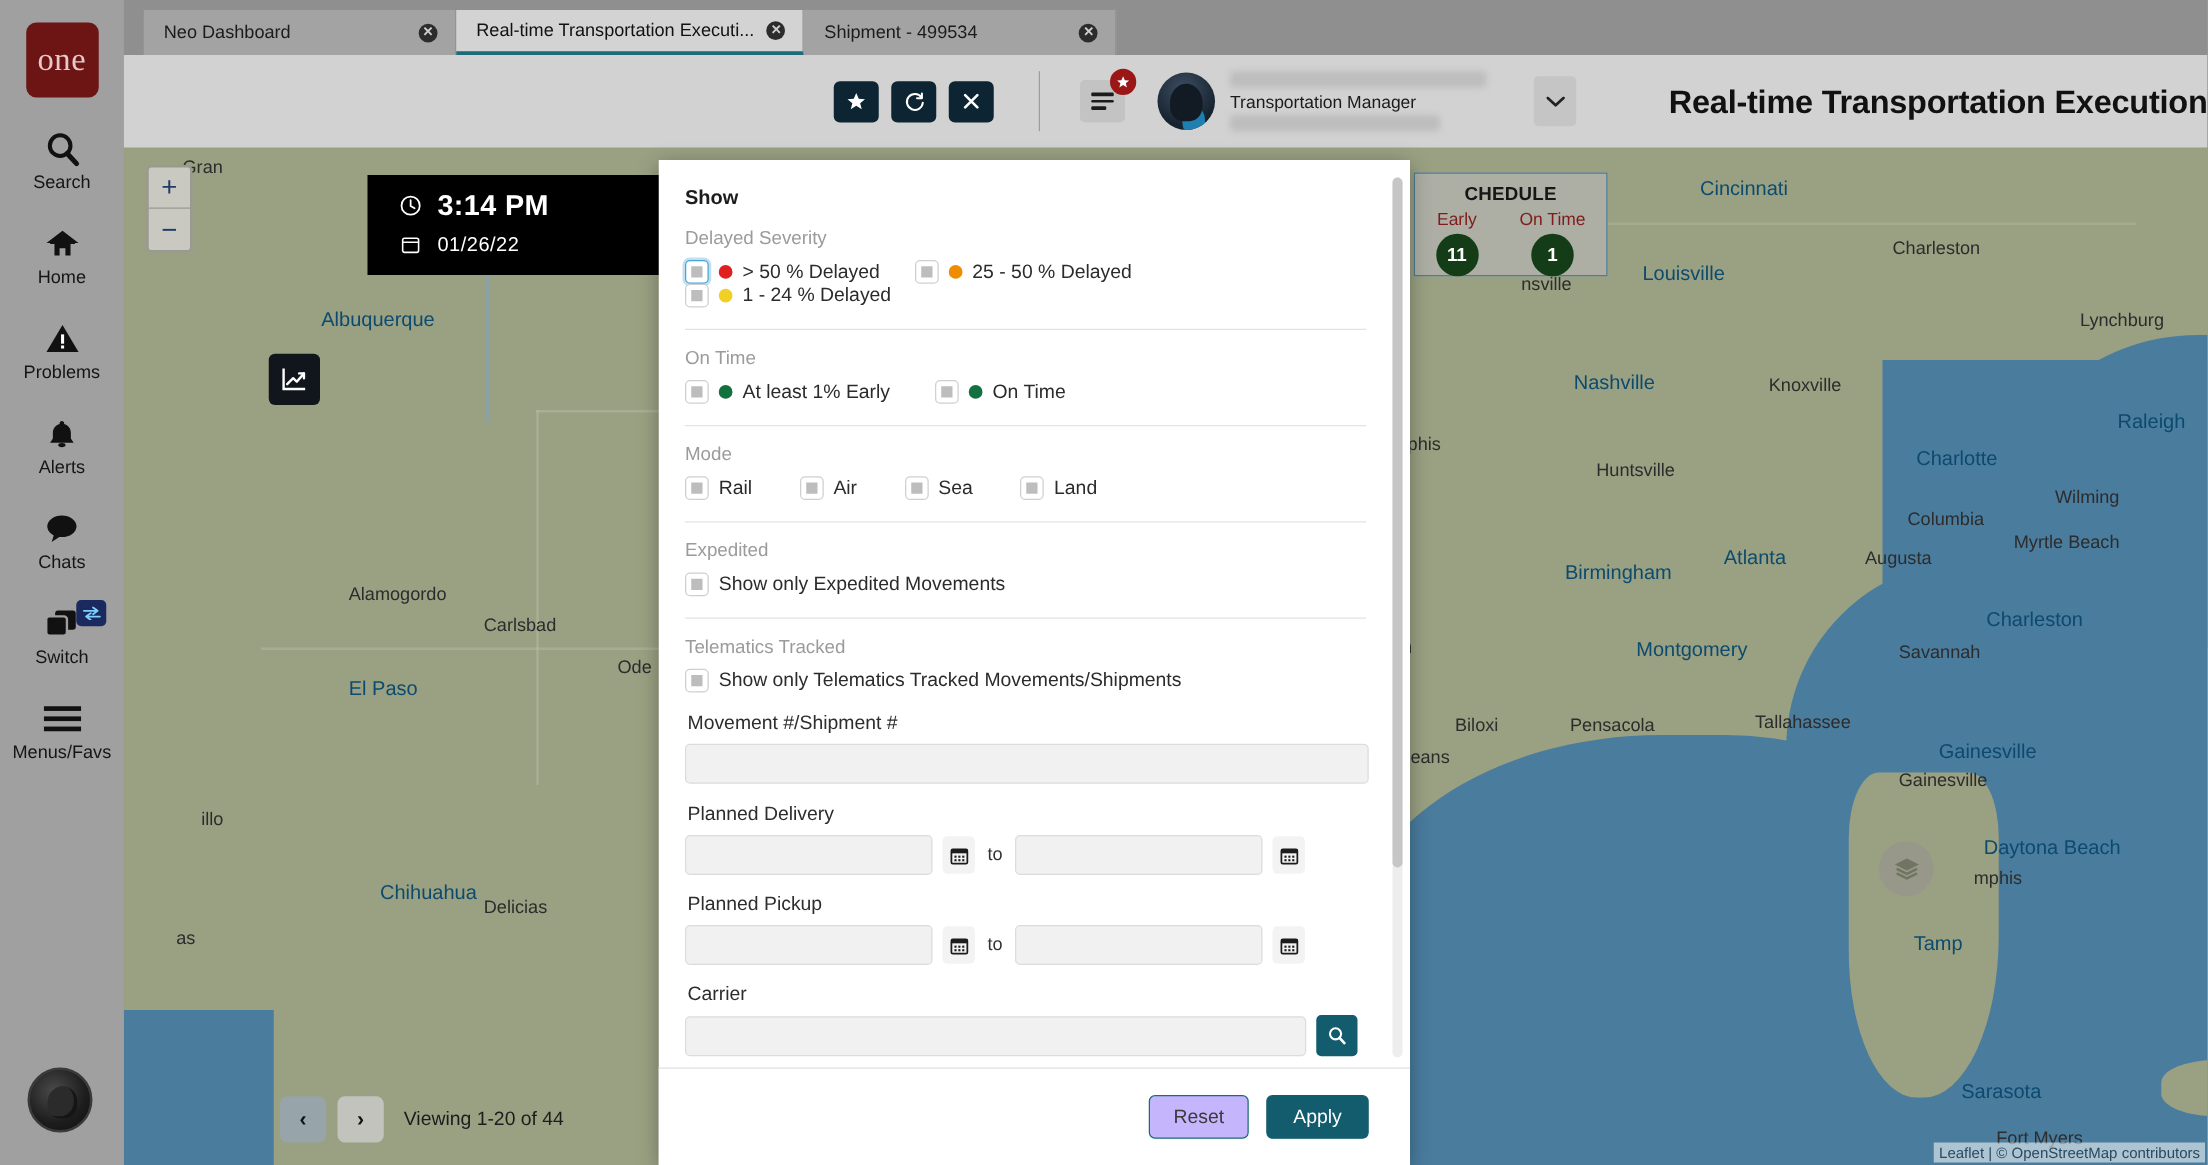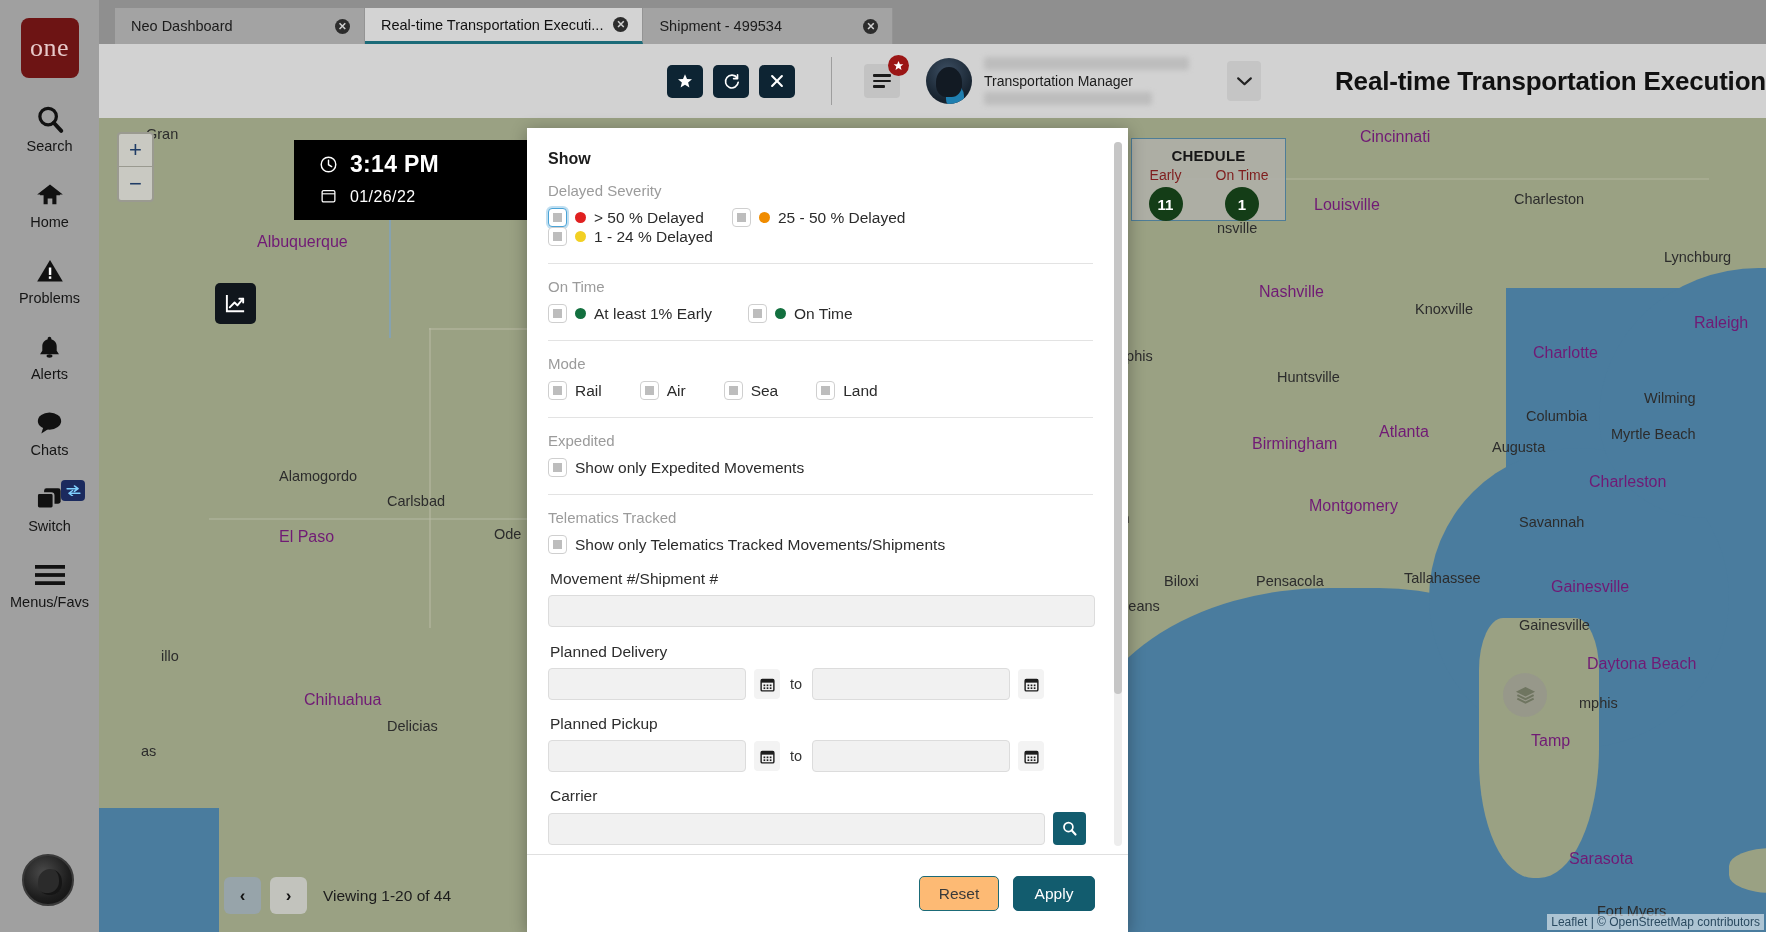--- a/index.html
+++ b/index.html
@@ -106,21 +106,21 @@
   #map{
     position:absolute; left:99px; top:118px; width:1667px; height:814px; overflow:hidden;
     background:#9aa183;
   }
   #map-canvas{ position:absolute; inset:0; }
   .water{ position:absolute; background:#4a7c9e; }
   .mlabel{
     position:absolute; font-size:14.5px; color:#2c2c2c; white-space:nowrap;
     font-family:"Liberation Sans", sans-serif;
   }
-  .mlabel.big{ font-size:16px; color:#701a75;}
+  .mlabel.big{ font-size:16px; color:#0c4a6e;margin-top:15px;}
   .road{ position:absolute; background:#b9bca6; }
   .river{ position:absolute; background:#7fa3bd; }
   #zoom-ctl{
     position:absolute; left:18px; top:14px; width:37px; background:#c9c9c2;
     border:2px solid #9a9a90; border-radius:4px; z-index:12;
   }
   #zoom-ctl div{
     height:33px; display:flex;align-items:center;justify-content:center;
     font-size:22px; color:#1f3c66; cursor:pointer;
   }
@@ -229,21 +229,21 @@
     display:flex;align-items:center;justify-content:center; cursor:pointer; flex:none;
   }
   #fp-footer{
     height:78px; border-top:1px solid #e0e0e0; display:flex; align-items:center;
     justify-content:flex-end; gap:14px; padding-right:33px; background:#fff;
   }
   .btn{
     height:35px; border-radius:5px; font-size:15.5px; cursor:pointer;
     font-family:"Liberation Sans", sans-serif;
   }
-  #btn-reset{ width:80px; background:#fdba74; border:1px solid #1b6b78; color:#3a3a3a;}
+  #btn-reset{ width:80px; background:#c4b5fd; border:1px solid #1b6b78; color:#3a3a3a;}
   #btn-apply{ width:82px; background:#125c6e; border:1px solid #125c6e; color:#fff;}
   .mb16{ margin-bottom:16px;}
 </style>
 </head>
 <body>
 
 <div id="left-rail">
   <div id="brand-logo">one</div>
 
   <div class="rail-item">

